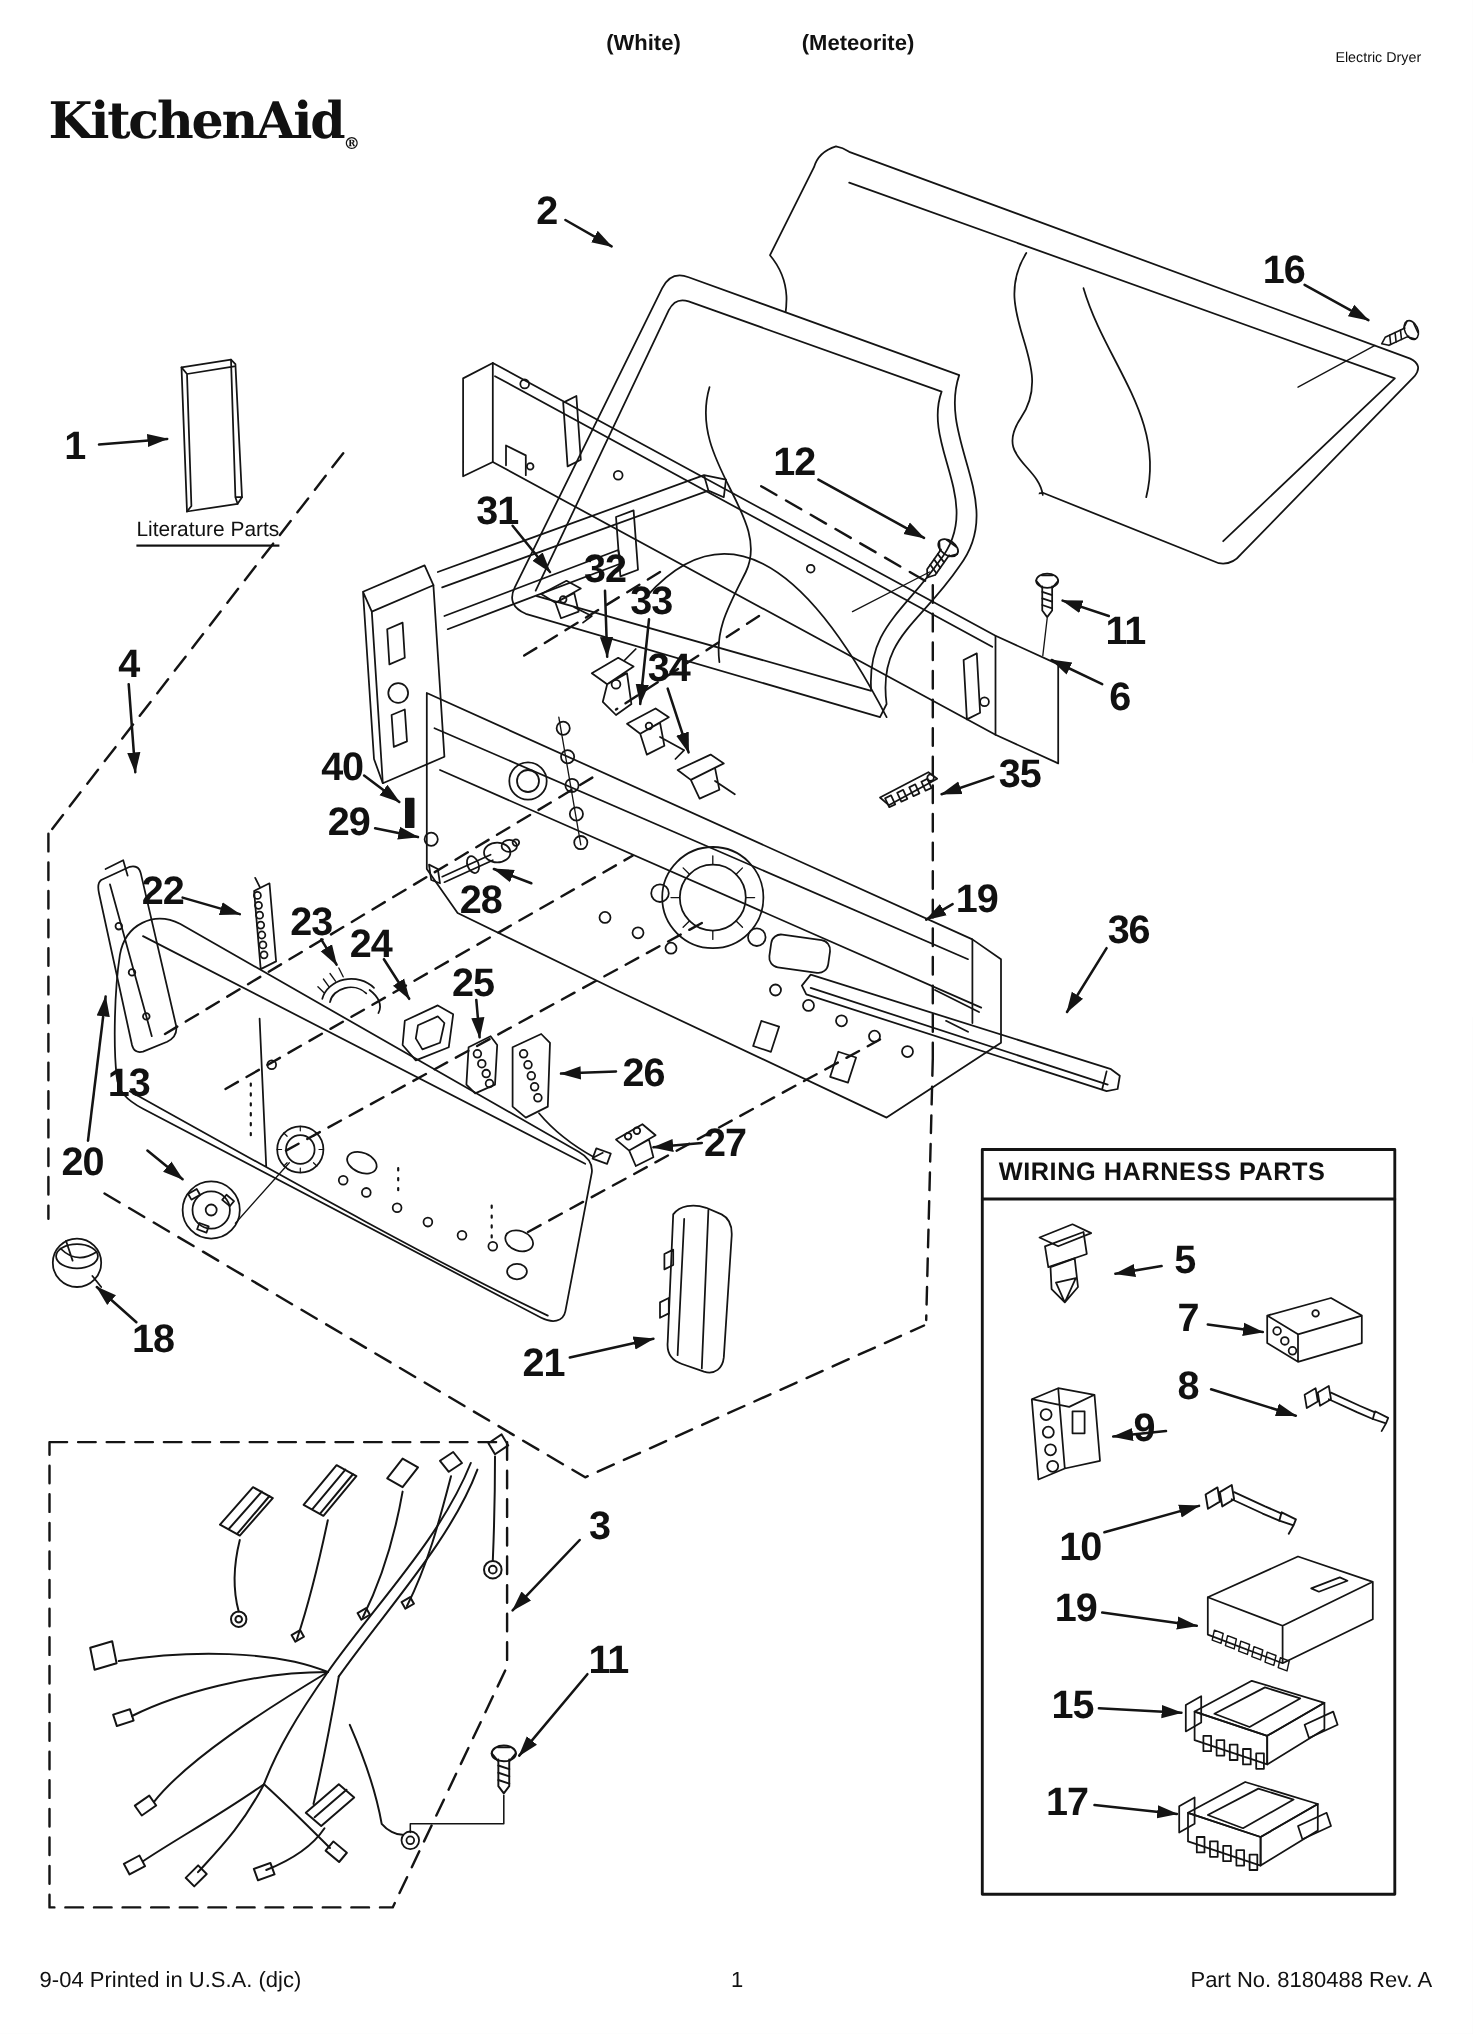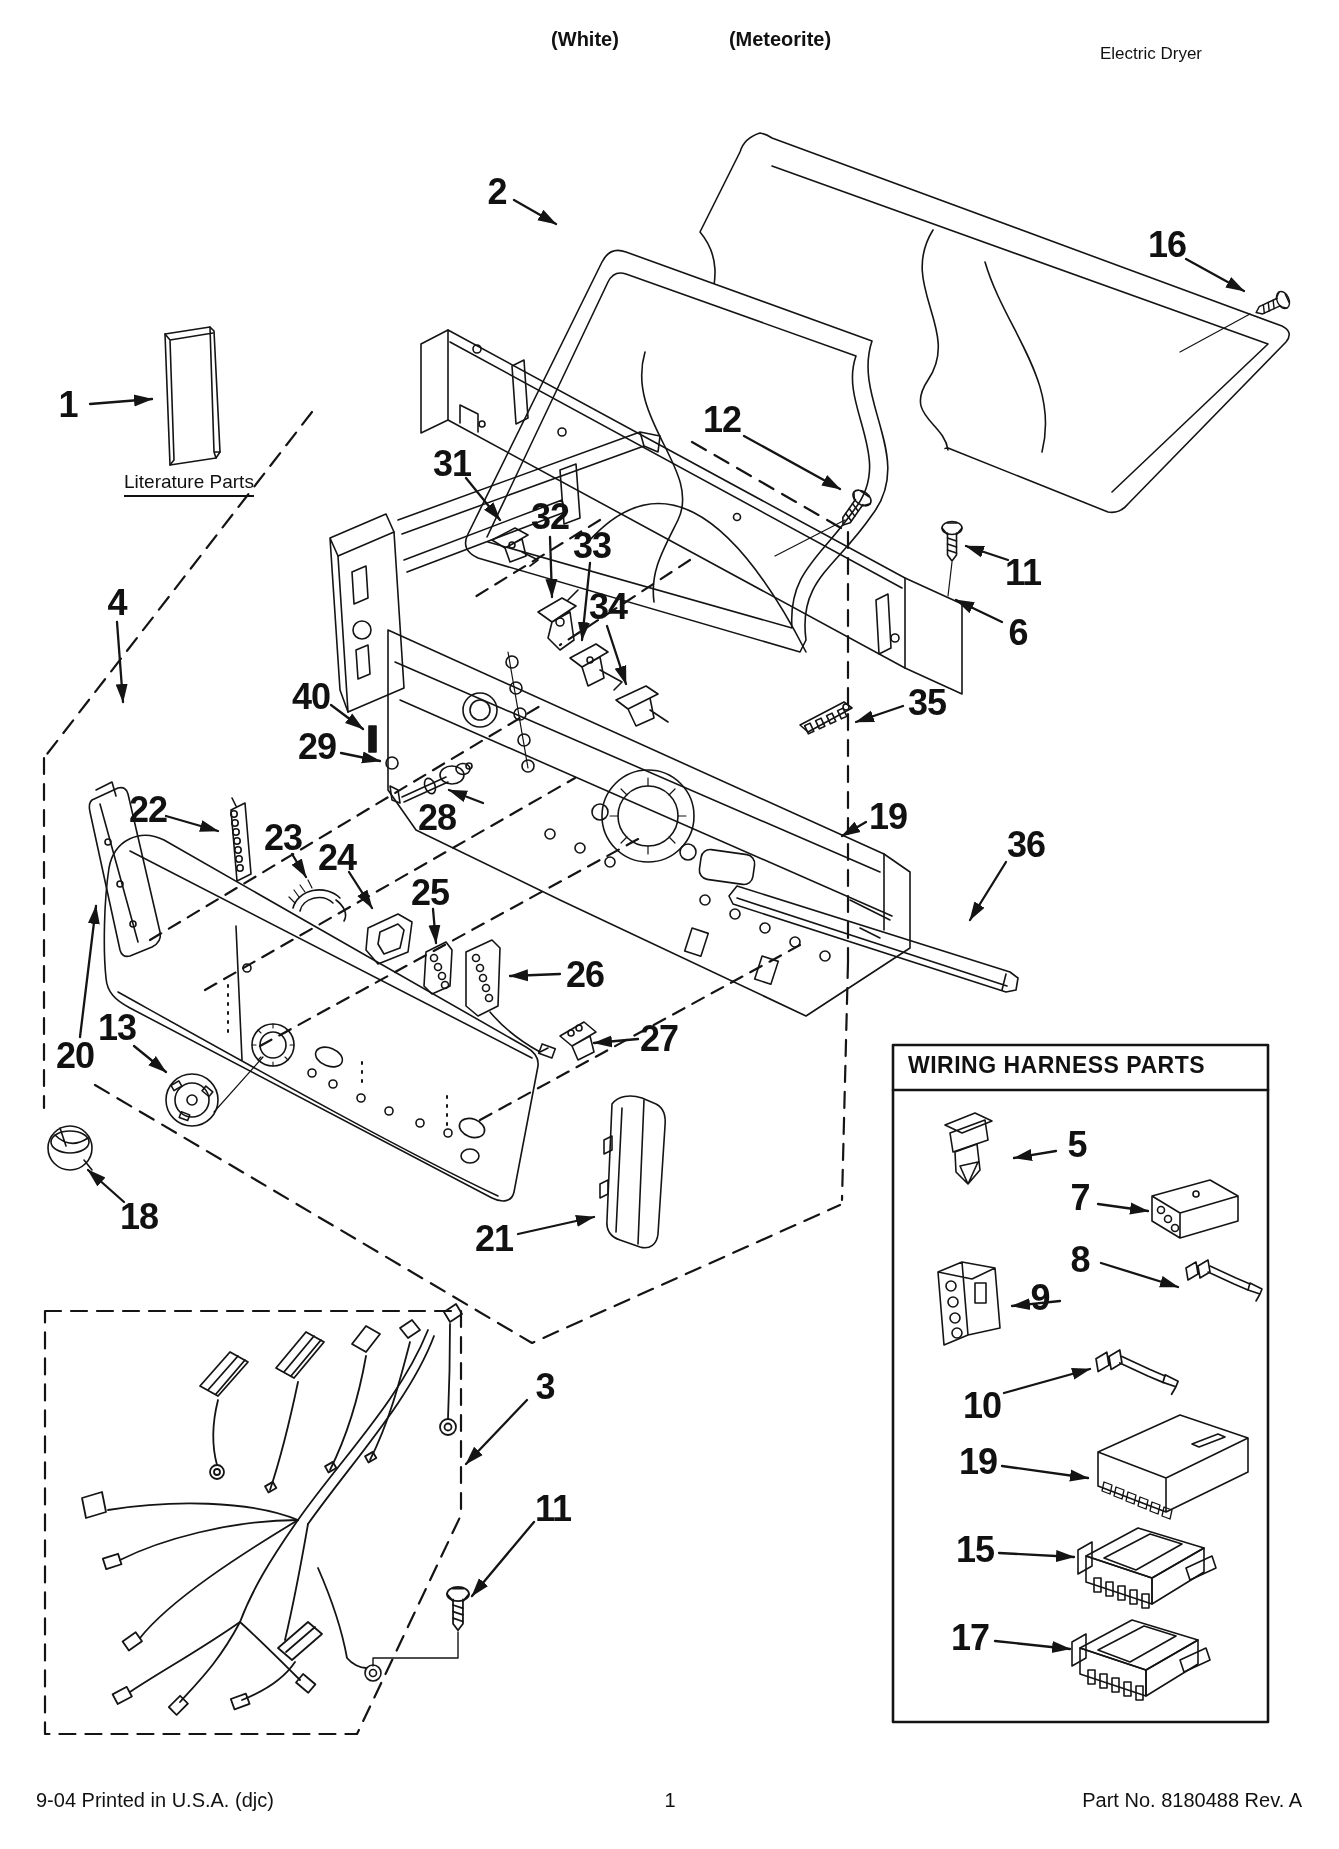--- a/index.html
+++ b/index.html
@@ -11,21 +11,21 @@
       letter-spacing:-1px;line-height:1;white-space:nowrap;}
   .brand{font-family:"DejaVu Serif",serif;font-weight:700;font-size:46px;letter-spacing:-2px;
          line-height:1;}
   .brand .reg{font-size:15px;letter-spacing:0;vertical-align:-10px;}
   .title-block{left:300px;top:26px;width:730px;text-align:center;}
   .t-title{font-size:34px;font-weight:700;letter-spacing:0;line-height:1.1;}
   .t-models{font-size:21px;font-weight:700;margin-top:8px;}
   .t-fin{position:relative;height:26px;margin-top:2px;font-size:20px;font-weight:700;}
   .t-fin .f1{position:absolute;left:210px;width:150px;text-align:center;}
   .t-fin .f2{position:absolute;left:395px;width:170px;text-align:center;}
-  .corner{left:1100px;top:44px;width:192px;text-align:left;font-size:17px;}
+  .corner{left:1100px;top:44px;width:192px;text-align:right;font-size:13px;}
   .lit{left:124px;top:471px;font-size:19px;border-bottom:2px solid #111;padding-bottom:2px;}
   .boxtitle{left:893px;top:1052px;width:327px;text-align:center;font-size:23px;font-weight:700;
             letter-spacing:.5px;}
   .footer{font-size:20px;top:1789px;}
   .f-left{left:36px;}
   .f-center{left:620px;width:100px;text-align:center;}
   .f-right{right:37px;text-align:right;}
 </style>
 </head>
 <body>
@@ -379,20 +379,21 @@
       <path d="M1098,1204 L1148,1211" marker-end="url(#ah)"></path>
       <path d="M1101,1263 L1178,1287" marker-end="url(#ah)"></path>
       <path d="M1060,1301 L1012,1306" marker-end="url(#ah)"></path>
       <path d="M1004,1393 L1090,1369" marker-end="url(#ah)"></path>
       <path d="M1002,1466 L1088,1478" marker-end="url(#ah)"></path>
       <path d="M999,1553 L1074,1557" marker-end="url(#ah)"></path>
       <path d="M995,1641 L1070,1649" marker-end="url(#ah)"></path>
     </g>
   </svg>
 
+  <div class="abs brand" style="left:44px;top:86px;"><span>KitchenAid</span><span class="reg">®</span></div>
 
   <div class="abs title-block">
     <div class="t-fin">
       <span class="f1">(White)</span>
       <span class="f2">(Meteorite)</span>
     </div>
   </div>
 
   <div class="abs corner">Electric Dryer</div>
 
@@ -406,21 +407,21 @@
   <div class="co" style="left:117px;top:603px;">4</div>
   <div class="co" style="left:1077px;top:1145px;">5</div>
   <div class="co" style="left:1018px;top:633px;">6</div>
   <div class="co" style="left:1080px;top:1198px;">7</div>
   <div class="co" style="left:1080px;top:1260px;">8</div>
   <div class="co" style="left:1040px;top:1298px;">9</div>
   <div class="co" style="left:982px;top:1390px;margin-top:16px;">10</div>
   <div class="co" style="left:1023px;top:573px;">11</div>
   <div class="co" style="left:553px;top:1509px;">11</div>
   <div class="co" style="left:722px;top:420px;">12</div>
-  <div class="co" style="left:117px;top:1028px;">13</div>
+  <div class="co" style="left:117px;top:984px;">13</div>
   <div class="co" style="left:978px;top:1462px;">19</div>
   <div class="co" style="left:975px;top:1550px;">15</div>
   <div class="co" style="left:1167px;top:245px;">16</div>
   <div class="co" style="left:970px;top:1638px;">17</div>
   <div class="co" style="left:139px;top:1217px;">18</div>
   <div class="co" style="left:888px;top:817px;">19</div>
   <div class="co" style="left:75px;top:1056px;">20</div>
   <div class="co" style="left:494px;top:1239px;">21</div>
   <div class="co" style="left:148px;top:810px;">22</div>
   <div class="co" style="left:283px;top:838px;">23</div>

